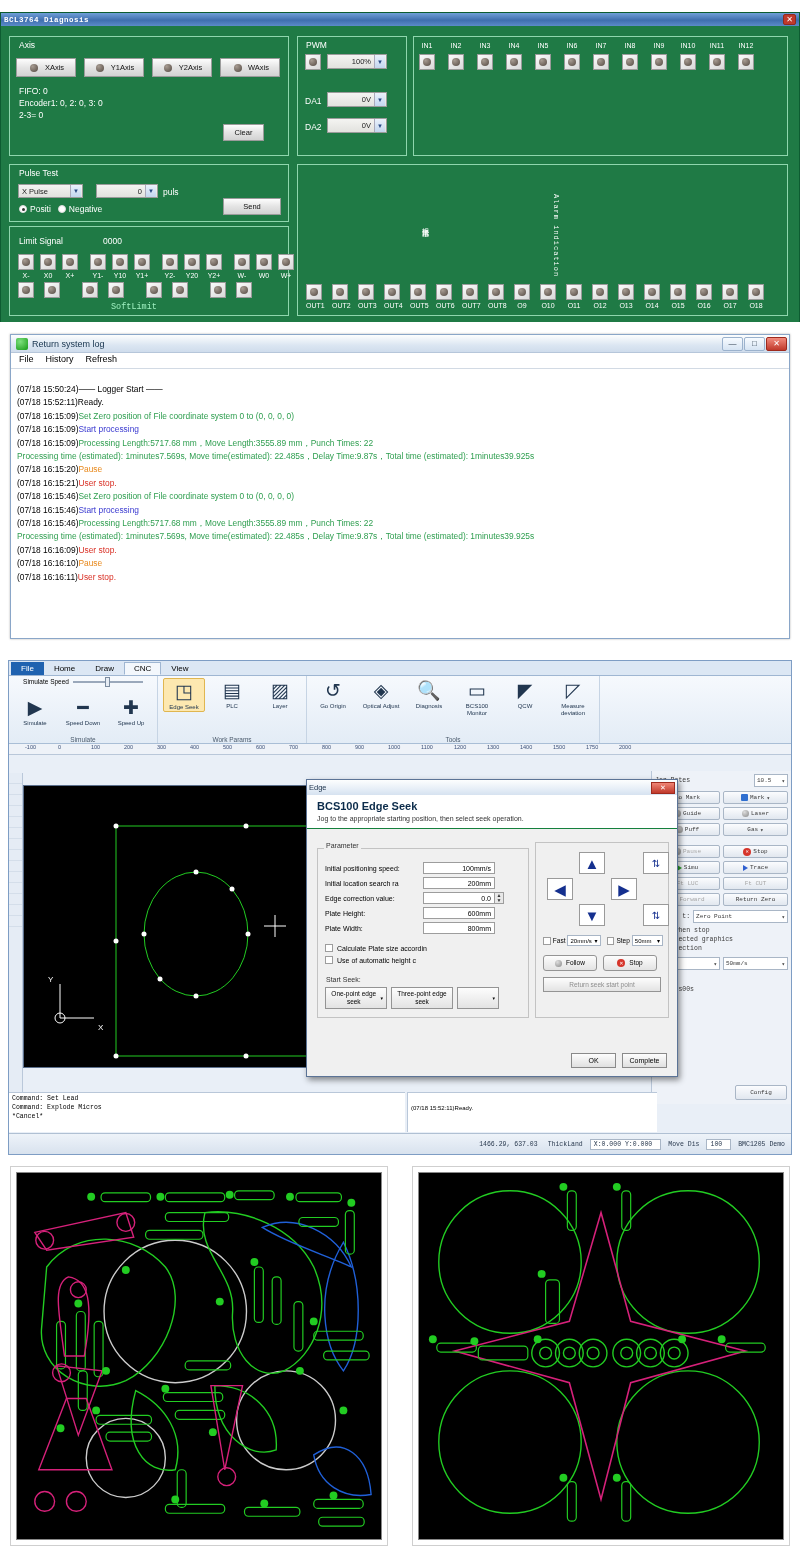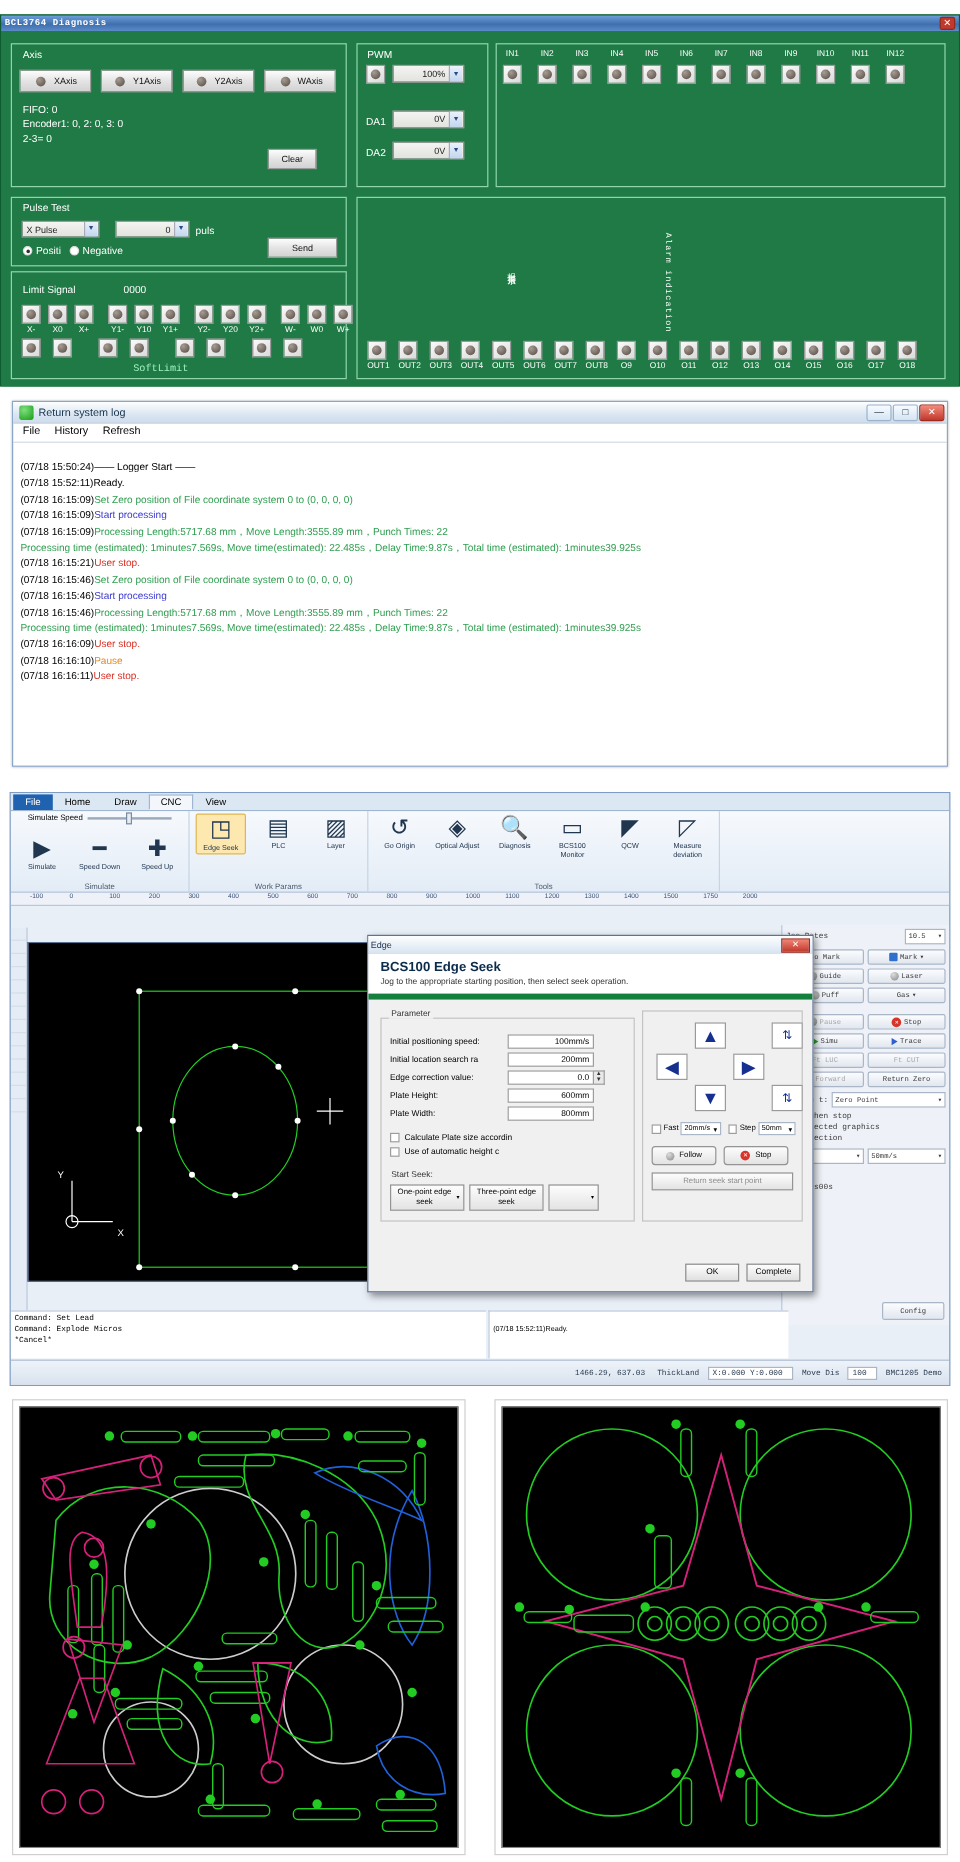--- a/index.html
+++ b/index.html
@@ -139,21 +139,21 @@
   #statusbar .box { background:#fff; border:1px solid #a9b6c6; padding:1px 8px 1px 3px; }
 
   
   #dlg { position:absolute; left:305px; top:778px; width:372px; height:298px;
          background:#f0f0f0; border:1px solid #5b7396; box-shadow:2px 3px 6px rgba(0,0,0,.45); }
   #dlg .dt { height:15px; background:linear-gradient(to bottom,#fdfefe,#e6eef7 60%,#d6e2f0);
              display:flex; align-items:center; padding:0 2px; }
   #dlg .dt .ttl { flex:1; font-size:7.5px; color:#20364f; }
   #dlg .dt .x { width:24px;height:12px;background:linear-gradient(to bottom,#ef8575,#c0392b);
                 border:1px solid #9e2a1e;color:#fff;font-size:7px;line-height:10px;text-align:center; }
-  #dlg .hd { background:#fff; padding:5px 10px 6px 10px; border-bottom:5px solid #15803d; }
+  #dlg .hd { background:#fff; padding:5px 10px 6px 10px; border-bottom:1px solid #15803d; }
   #dlg .hd h1 { margin:0; font-size:11px; color:#0b2b4a; }
   #dlg .hd p { margin:3px 0 0 0; font-size:7px; color:#333; }
   .fset { position:absolute; border:1px solid #c3c3c3; }
   .fleg { position:absolute; background:#f0f0f0; font-size:7px; padding:0 2px; color:#333; }
   .prow { display:flex; align-items:center; margin-bottom:3px; }
   .prow label { width:98px; font-size:7px; }
   .pin { width:72px; height:12px; background:#fff; border:1px solid #9d9d9d;
          text-align:right; padding-right:3px; font-size:7px; line-height:11px; }
   .spin { width:9px;height:12px;border:1px solid #9d9d9d;border-left:0;background:#e8e8e8;
           font-size:5px;line-height:5px;text-align:center;color:#333; }
@@ -549,20 +549,21 @@
     <span>History</span>
     <span>Refresh</span>
   </div>
   <div class="area" id="log-entries">
       <div><span class="c-blk">(07/18 15:50:24)</span><span class="c-blk">—— Logger Start ——</span></div>
       <div><span class="c-blk">(07/18 15:52:11)</span><span class="c-blk">Ready.</span></div>
       <div><span class="c-blk">(07/18 16:15:09)</span><span class="c-grn">Set Zero position of File coordinate system 0 to (0, 0, 0, 0)</span></div>
       <div><span class="c-blk">(07/18 16:15:09)</span><span class="c-blu">Start processing</span></div>
       <div><span class="c-blk">(07/18 16:15:09)</span><span class="c-grn">Processing Length:5717.68 mm，Move Length:3555.89 mm，Punch Times: 22</span></div>
       <div><span class="c-blk"></span><span class="c-grn">Processing time (estimated): 1minutes7.569s, Move time(estimated): 22.485s，Delay Time:9.87s，Total time (estimated): 1minutes39.925s</span></div>
+      <div><span class="c-blk">(07/18 16:15:20)</span><span class="c-org">Pause</span></div>
       <div><span class="c-blk">(07/18 16:15:21)</span><span class="c-red">User stop.</span></div>
       <div><span class="c-blk">(07/18 16:15:46)</span><span class="c-grn">Set Zero position of File coordinate system 0 to (0, 0, 0, 0)</span></div>
       <div><span class="c-blk">(07/18 16:15:46)</span><span class="c-blu">Start processing</span></div>
       <div><span class="c-blk">(07/18 16:15:46)</span><span class="c-grn">Processing Length:5717.68 mm，Move Length:3555.89 mm，Punch Times: 22</span></div>
       <div><span class="c-blk"></span><span class="c-grn">Processing time (estimated): 1minutes7.569s, Move time(estimated): 22.485s，Delay Time:9.87s，Total time (estimated): 1minutes39.925s</span></div>
       <div><span class="c-blk">(07/18 16:16:09)</span><span class="c-red">User stop.</span></div>
       <div><span class="c-blk">(07/18 16:16:10)</span><span class="c-org">Pause</span></div>
       <div><span class="c-blk">(07/18 16:16:11)</span><span class="c-red">User stop.</span></div>
     </div>
 </div>

